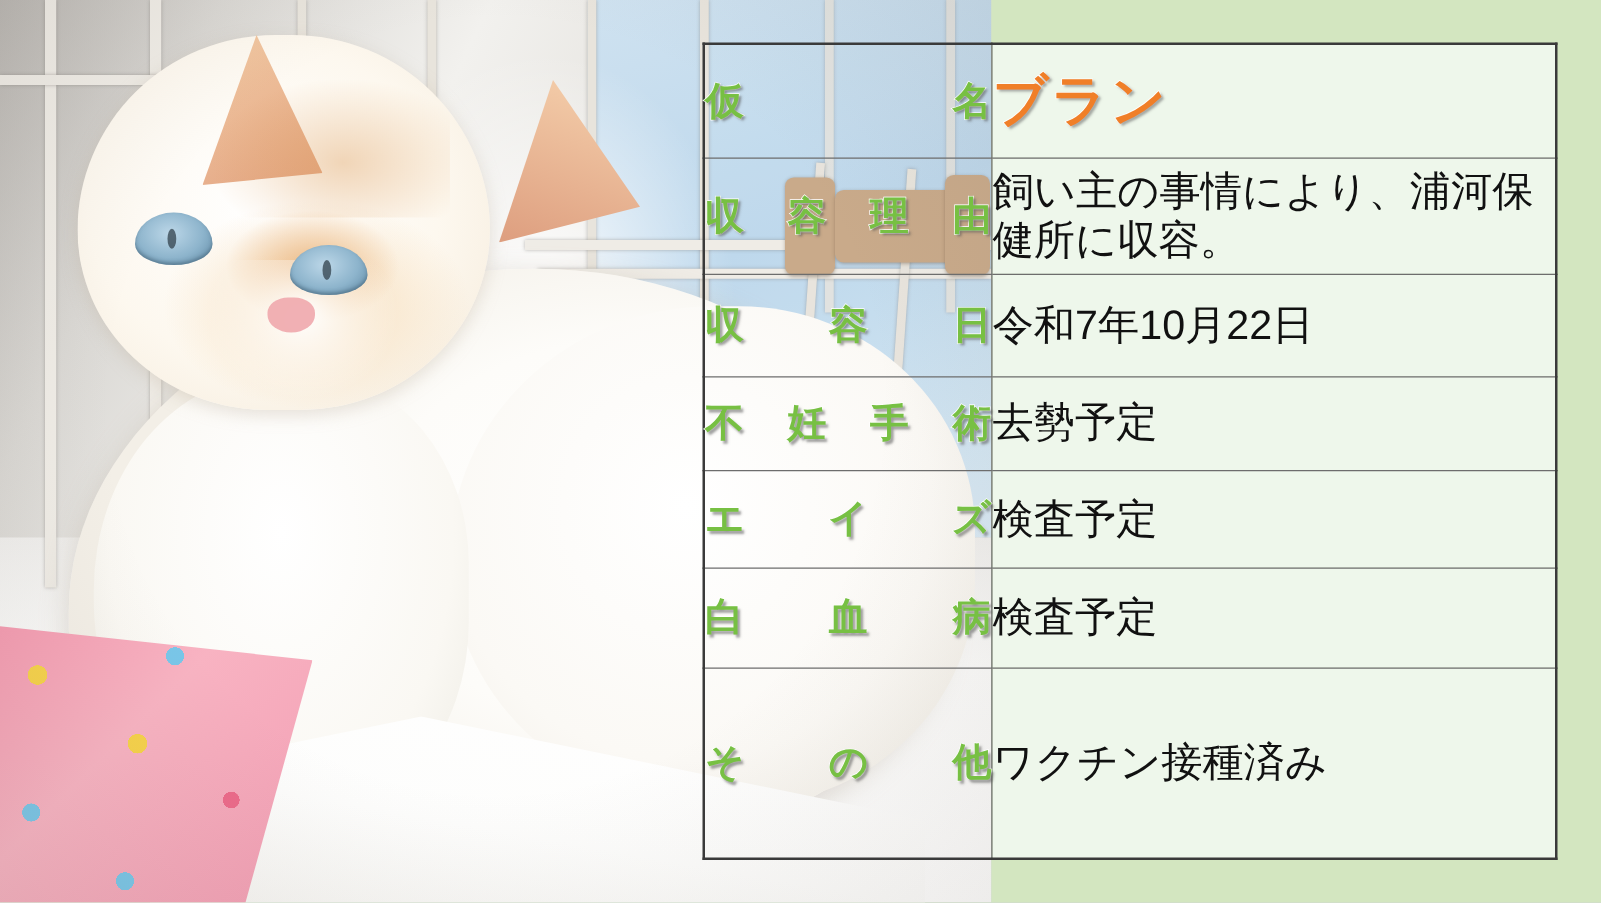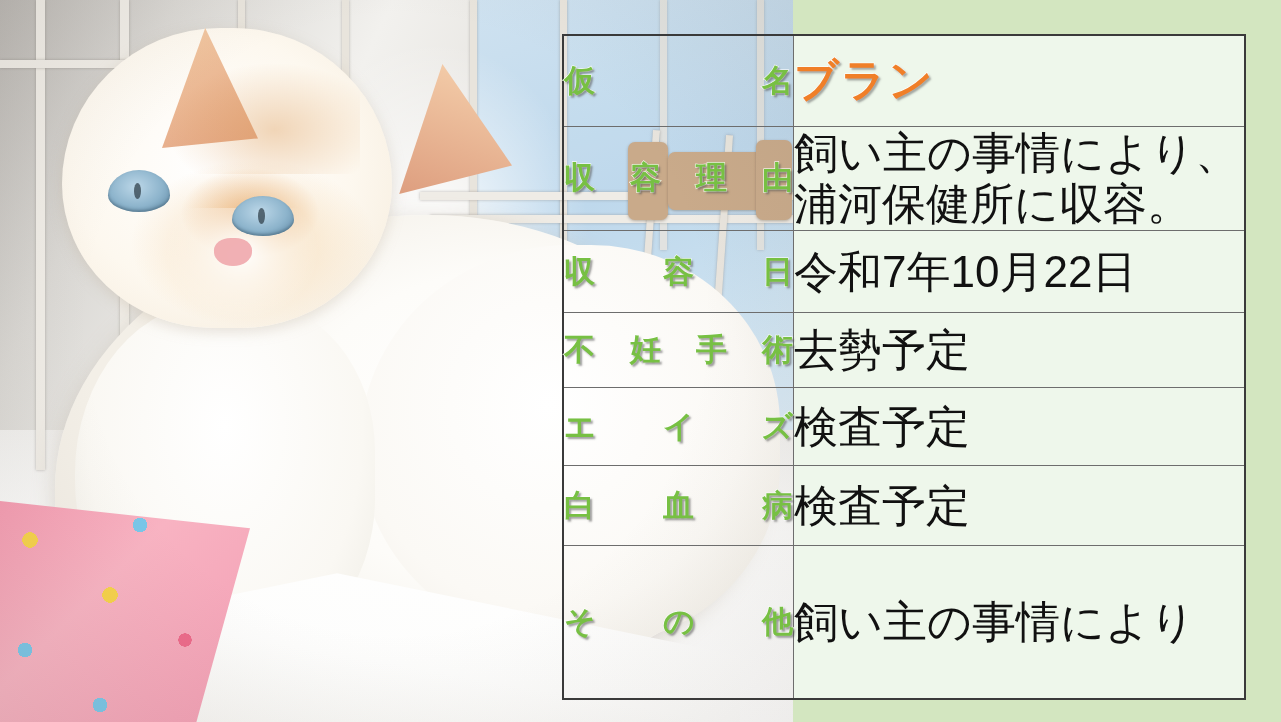--- a/index.html
+++ b/index.html
@@ -129,21 +129,21 @@
     display:flex;justify-content:space-between;
     font-size:31px;font-weight:bold;letter-spacing:0;
     color:#77c043;
     -webkit-text-stroke:1px #ffffff;
     paint-order:stroke fill;
     text-shadow:2px 2px 2px rgba(80,80,80,.55), 0 0 1px #fff;
     white-space:nowrap;
   }
   .label-text span{display:inline-block;}
   .value-text{
-    font-size:44px;color:#111111;line-height:1.18;font-weight:500;
+    font-size:33px;color:#111111;line-height:1.18;font-weight:500;
   }
   .value-name{
     font-size:44px;font-weight:bold;color:#f07f28;
     -webkit-text-stroke:1.2px #ffffff;
     paint-order:stroke fill;
     text-shadow:2px 2px 2px rgba(90,90,90,.5);
     letter-spacing:2px;
   }
   .r1{height:91px;}
   .r2{height:93px;}
@@ -289,19 +289,19 @@
 
       <tr class="r7">
         <td class="label-cell">
           <div class="label-text">
             <span>そ</span>
             <span>の</span>
             <span>他</span>
           </div>
         </td>
         <td class="value-cell">
-          <div class="value-text">飼い主の事情により</div>
+          <div class="value-text">ワクチン接種済み</div>
         </td>
       </tr>
     </tbody>
   </table>
 
 </div>
 
 </body></html>

